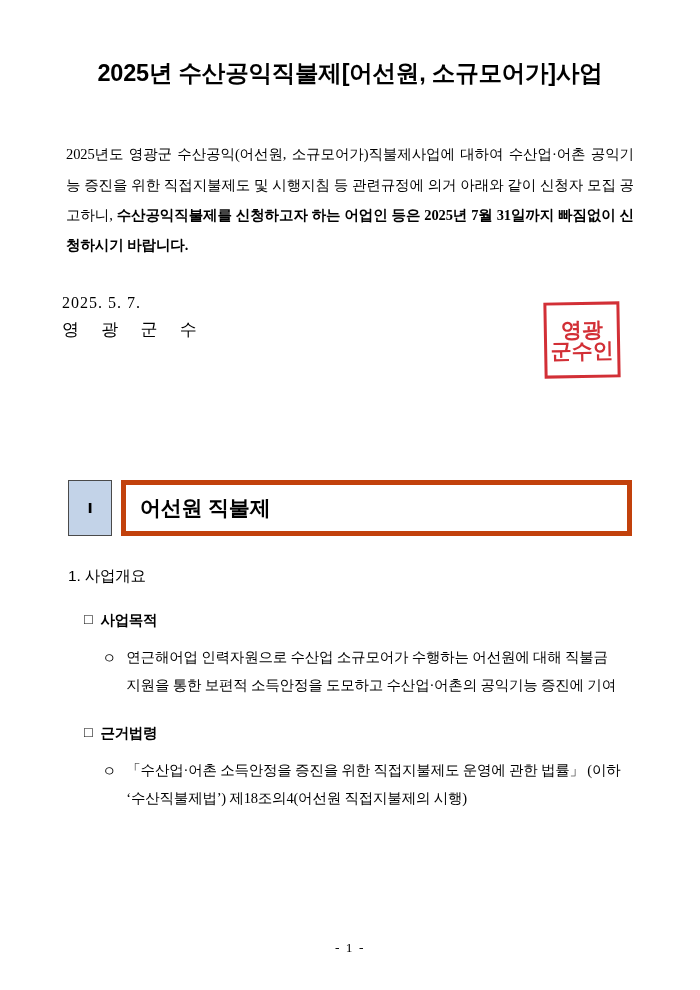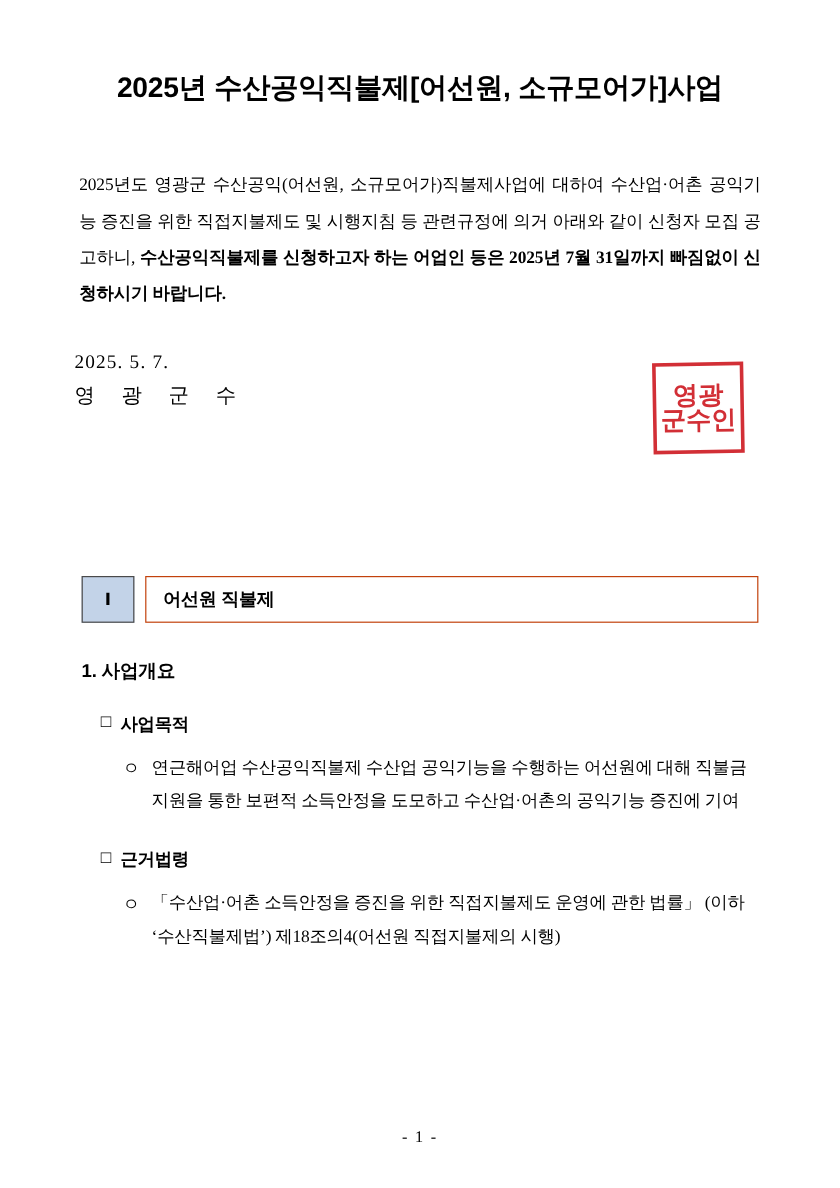--- a/index.html
+++ b/index.html
@@ -106,33 +106,33 @@
     background: #c3d3e8;
     display: flex;
     align-items: center;
     justify-content: center;
     font-family: "Liberation Sans", "DejaVu Sans", sans-serif;
     font-weight: bold;
     font-size: 14px;
   }
   .chapter-title {
     flex: 1;
-    border: 1px solid #c2410c;
+    border: 5px solid #c2410c;
     padding: 9px 14px;
     font-family: "Liberation Sans", "DejaVu Sans", sans-serif;
     font-weight: bold;
-    font-size: 15px;
+    font-size: 21px;
     letter-spacing: -0.2px;
   }
 
   
   .section-title {
     margin: 30px 0 0 6px;
     font-family: "Liberation Sans", "DejaVu Sans", sans-serif;
-    font-weight: bold;
+    font-weight: normal;
     font-size: 15.5px;
     letter-spacing: -0.2px;
   }
   .sub-head {
     margin: 24px 0 0 22px;
     font-family: "Liberation Sans", "DejaVu Sans", sans-serif;
     font-weight: bold;
     font-size: 14.5px;
     letter-spacing: -0.3px;
     display: flex;
@@ -192,21 +192,21 @@
 
   <div class="section-title">1. 사업개요</div>
 
   <div class="sub-head">
     <span class="box-mark">□</span>
     <span>사업목적</span>
   </div>
   <div class="bullet">
     <span class="mark">ㅇ</span>
     <span class="text">
-      <span class="ln">연근해어업 수산공익직불제 수산업 공익기능을 수행하는 어선원에 대해 직불금</span>
+      <span class="ln">연근해어업 인력자원으로 수산업 소규모어가 수행하는 어선원에 대해 직불금</span>
       <span class="ln">지원을 통한 보편적 소득안정을 도모하고 수산업·어촌의 공익기능 증진에 기여</span>
     </span>
   </div>
 
   <div class="sub-head">
     <span class="box-mark">□</span>
     <span>근거법령</span>
   </div>
   <div class="bullet">
     <span class="mark">ㅇ</span>

